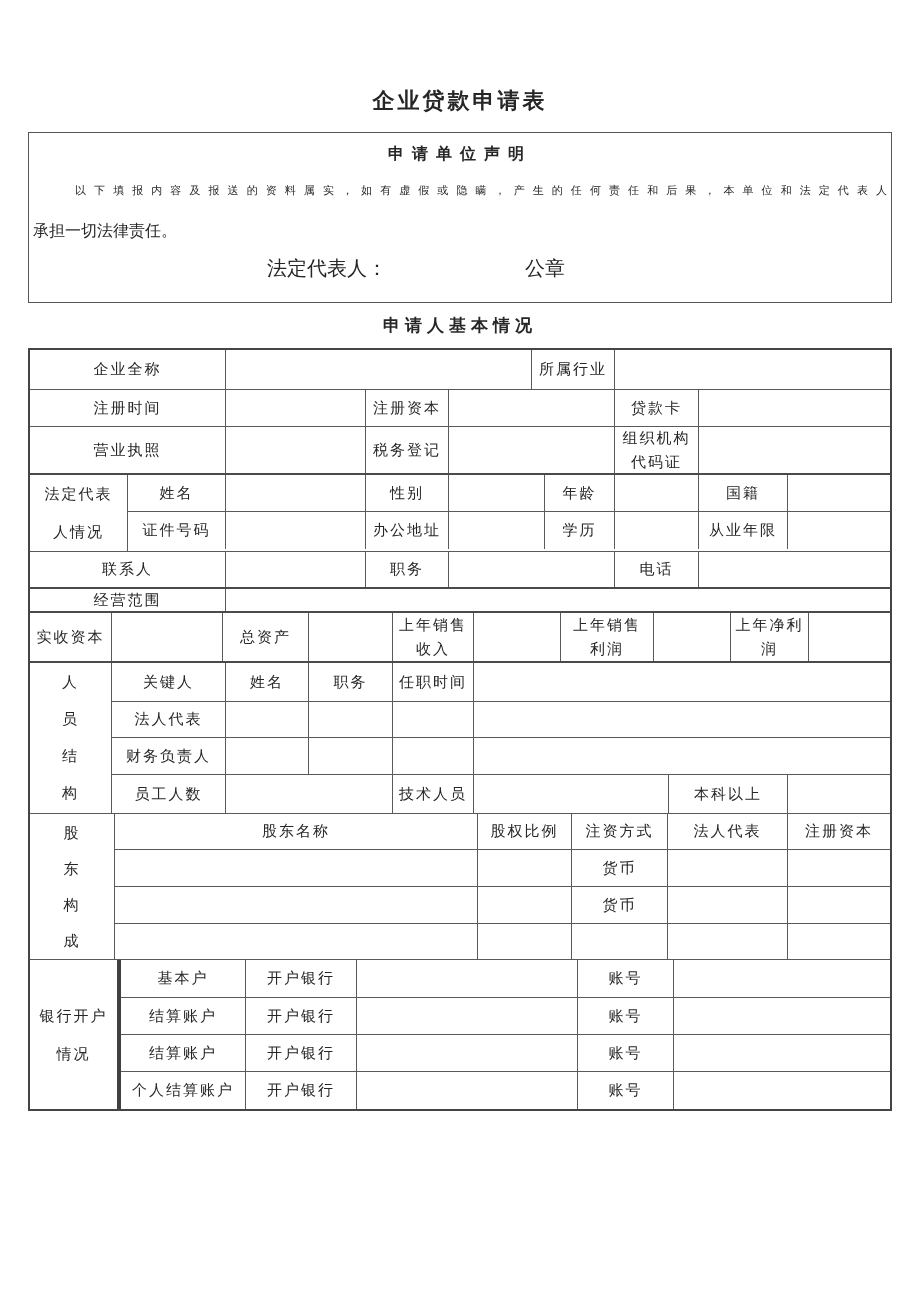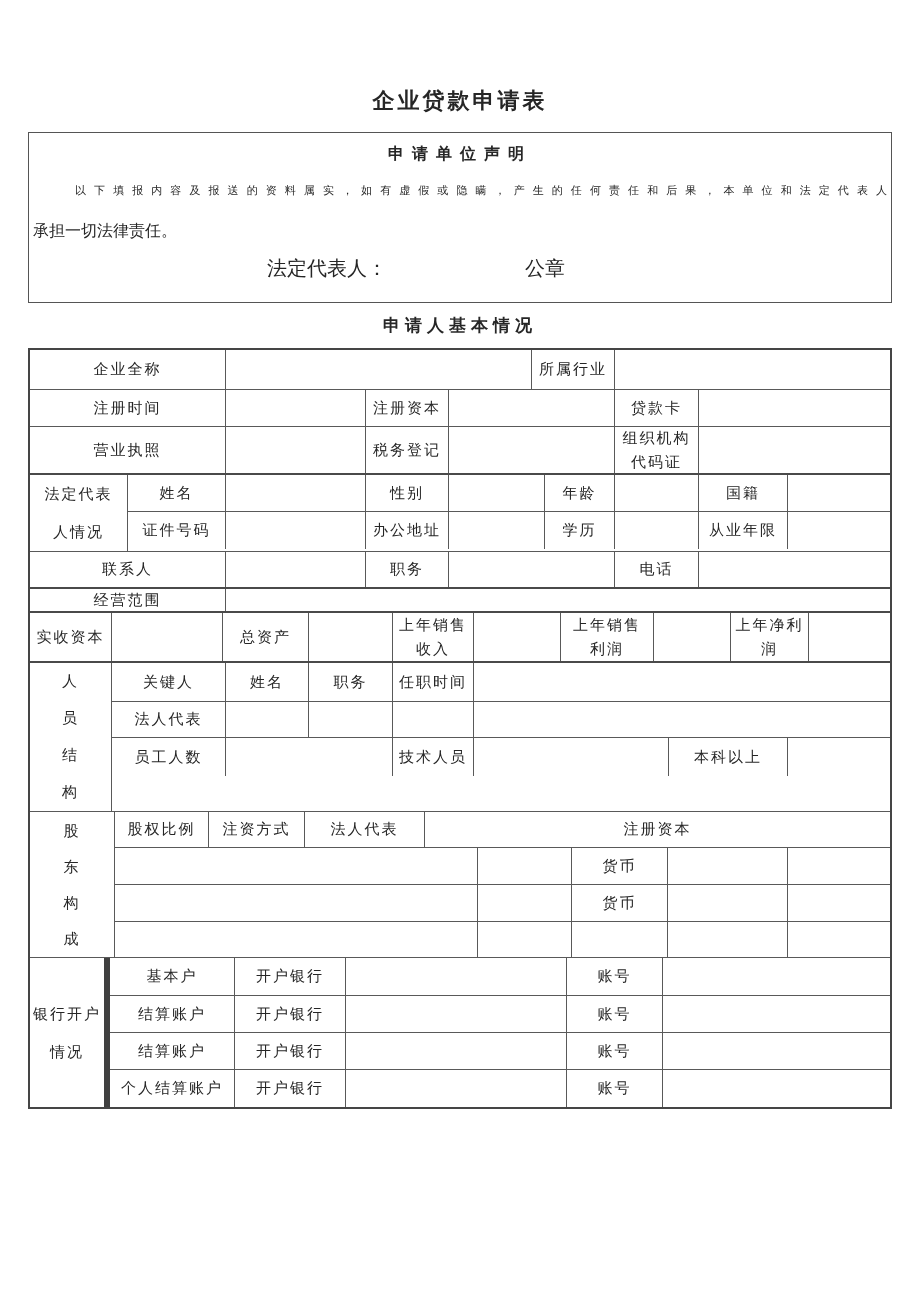--- a/index.html
+++ b/index.html
@@ -191,37 +191,45 @@
           <div class="c" style="width:81px">任职时间</div>
           <div class="c fill"></div>
         </div>
         <div class="r" style="height:36px">
           <div class="c" style="width:114px">法人代表</div>
           <div class="c" style="width:83px"></div>
           <div class="c" style="width:84px"></div>
           <div class="c" style="width:81px"></div>
           <div class="c fill"></div>
         </div>
+        <div class="r" style="height:37px">
+          <div class="c" style="width:114px">财务负责人</div>
+          <div class="c" style="width:83px"></div>
+          <div class="c" style="width:84px"></div>
+          <div class="c" style="width:81px"></div>
+          <div class="c fill"></div>
+        </div>
         <div class="r" style="height:38px">
           <div class="c" style="width:114px">员工人数</div>
           <div class="c" style="width:167px"></div>
           <div class="c" style="width:81px">技术人员</div>
           <div class="c" style="width:195px"></div>
           <div class="c" style="width:119px">本科以上</div>
           <div class="c fill"></div>
         </div>
       </div>
     </div>
 
     <div class="sect thick">
       <div class="c" style="width:85px;border-right:1px solid #595959">
         <span class="vstack sh">股东构成</span>
       </div>
       <div class="rows">
         <div class="r" style="height:36px">
+          <div class="c" style="width:363px">股东名称</div>
           <div class="c" style="width:94px">股权比例</div>
           <div class="c" style="width:96px">注资方式</div>
           <div class="c" style="width:120px">法人代表</div>
           <div class="c fill">注册资本</div>
         </div>
         <div class="r" style="height:37px">
           <div class="c" style="width:363px"></div>
           <div class="c" style="width:94px"></div>
           <div class="c" style="width:96px">货币</div>
           <div class="c" style="width:120px"></div>
@@ -238,21 +246,21 @@
           <div class="c" style="width:363px"></div>
           <div class="c" style="width:94px"></div>
           <div class="c" style="width:96px"></div>
           <div class="c" style="width:120px"></div>
           <div class="c fill"></div>
         </div>
       </div>
     </div>
 
     <div class="sect">
-      <div class="c wrap2" style="width:80px;border-right:6px solid #404040">
+      <div class="c wrap2" style="width:91px;border-right:4px solid #404040">
         <span><span>银行开户</span><br>
         <span>情况</span></span>
       </div>
       <div class="rows">
         <div class="r" style="height:38px">
           <div class="c" style="width:125px">基本户</div>
           <div class="c" style="width:111px">开户银行</div>
           <div class="c" style="width:221px"></div>
           <div class="c" style="width:96px">账号</div>
           <div class="c fill"></div>

